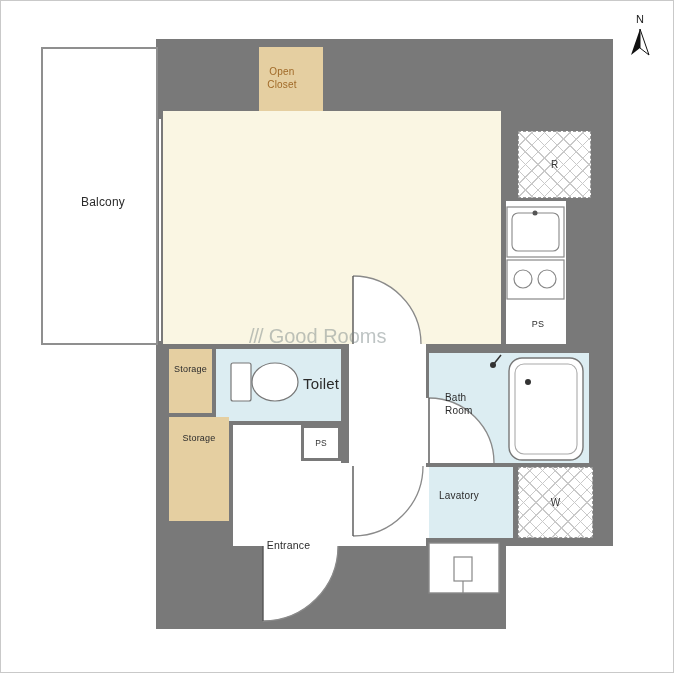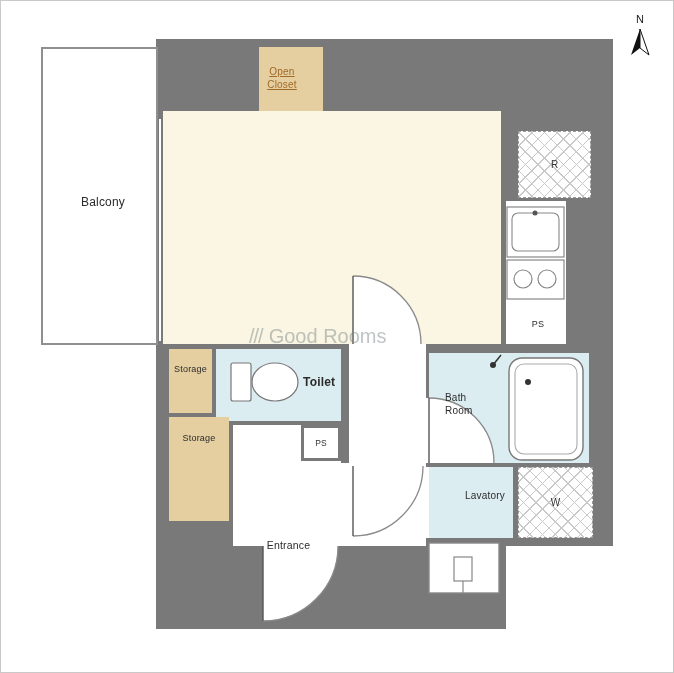--- a/index.html
+++ b/index.html
@@ -38,27 +38,27 @@
   .w-box{left:517px;top:466px;width:75px;height:71px;}
   .ps-box{left:300px;top:424px;width:40px;height:36px;background:#fff;border:3px solid #797979;box-sizing:border-box;
     display:flex;align-items:center;justify-content:center;font-size:8.5px;color:#333;z-index:3;}
   
   .overlay{left:0;top:0;z-index:4;pointer-events:none;}
   
   .label{z-index:6;color:#2b2b2b;letter-spacing:.2px;}
   .balcony-label{left:62px;top:194px;width:80px;text-align:center;font-size:12px;}
   .bedroom-label{left:265px;top:200px;width:140px;text-align:center;font-size:12px;line-height:1.35;}
   .block{display:block;}
-  .oc-label{left:259px;top:64px;width:44px;text-align:center;font-size:10px;color:#a06a28;line-height:1.3;text-decoration:underline;}
+  .oc-label{left:259px;top:64px;width:44px;text-align:center;font-size:10px;color:#a06a28;line-height:1.3;}
   .storage-upper-label{left:168px;top:363px;width:43px;text-align:center;font-size:9px;}
   .storage-lower-label{left:168px;top:432px;width:60px;text-align:center;font-size:9px;}
-  .toilet-label{left:302px;top:374px;width:40px;font-size:12px;font-weight:bold;}
+  .toilet-label{left:302px;top:374px;width:40px;font-size:15px;}
   .entrance-label{left:240px;top:502px;width:95px;text-align:center;font-size:10.5px;margin-top:36px;}
   .bath-label{left:444px;top:390px;width:44px;text-align:left;font-size:10px;line-height:1.3;}
-  .lavatory-label{left:438px;top:489px;width:66px;text-align:right;font-size:10px;}
+  .lavatory-label{left:438px;top:489px;width:66px;text-align:left;font-size:10px;}
   .ps-kitchen-label{left:526px;top:318px;width:22px;text-align:center;font-size:9px;}
   .north-label{left:631px;top:12px;width:16px;text-align:center;font-size:11px;color:#222;}
   .watermark{left:248px;top:324px;z-index:5;font-size:20px;color:rgba(125,138,138,0.5);white-space:nowrap;}
   .wm-logo{margin-right:6px;letter-spacing:-1px;}
 </style>
 </head>
 <body>
 
 <div class="stage">
 

